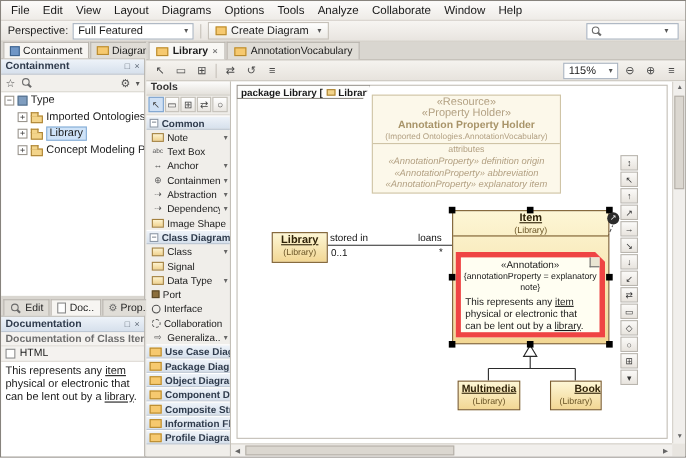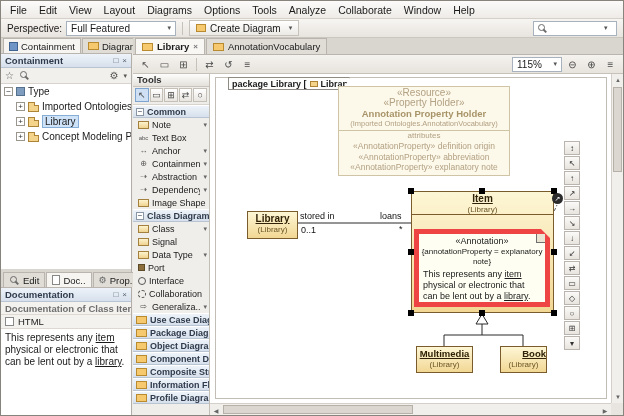--- a/index.html
+++ b/index.html
@@ -66,29 +66,29 @@
   .pic{flex:none;width:11px;height:9px;display:flex;align-items:center;justify-content:center;font-size:8px;color:#555;overflow:hidden;}
   .pic.box{background:linear-gradient(#fdf3cf,#f0d28e);border:1px solid #a3803d;height:8px;}
   .pic.circ{border:1px solid #555;border-radius:50%;width:8px;height:8px;}
   .pic.dark{background:#8c6f3c;width:7px;height:7px;border:1px solid #5d4a26;}
   .pic.abc{font-size:6px;letter-spacing:0;}
   .dgt{width:11px;height:8px;background:#f6c96f;border:1px solid #b98a2e;flex:none;}
   
   .canvas{position:absolute;left:77px;top:36px;right:0;bottom:0;background:#fff;overflow:hidden;}
   .wires{position:absolute;left:0;top:0;z-index:1;}
   .frame{position:absolute;left:5px;top:3px;width:392px;height:322px;border:1px solid #c2beb6;}
-  .pkg-tab{position:absolute;left:18px;top:3px;width:122px;height:13px;background:#fdfdfc;border:1px solid #8f8b84;display:flex;align-items:center;gap:3px;padding:0 3px;font-size:9px;font-weight:bold;clip-path:polygon(0 0,100% 0,calc(100% - 7px) 100%,0 100%);z-index:2;white-space:nowrap;}
+  .pkg-tab{position:absolute;left:5px;top:3px;width:122px;height:13px;background:#fdfdfc;border:1px solid #8f8b84;display:flex;align-items:center;gap:3px;padding:0 3px;font-size:9px;font-weight:bold;clip-path:polygon(0 0,100% 0,calc(100% - 7px) 100%,0 100%);z-index:2;white-space:nowrap;}
   .mini-pkg{width:8px;height:6px;background:#f3d48a;border:1px solid #ad8435;flex:none;}
   .holder{position:absolute;left:128px;top:12px;width:172px;height:90px;background:#fcf8ea;border:1px solid #cfc4a6;color:#b3a183;text-align:center;z-index:2;padding-top:1px;}
   .h-st{font-size:10px;line-height:10px;}
   .h-name{font-size:9.5px;font-weight:bold;line-height:11px;color:#a89469;}
   .h-owner{font-size:7.5px;line-height:9px;}
   .h-sep{border-top:1px solid #cfc4a6;margin-top:2px;}
   .h-comp{font-size:8px;line-height:10px;}
-  .h-attr{font-size:8.5px;line-height:10.5px;}
+  .h-attr{font-size:8.5px;line-height:10.5px;font-style:italic;}
   .cls{position:absolute;border:1px solid #7a5b2b;background:linear-gradient(#fdf6d5,#f2d794);text-align:center;z-index:2;padding-top:1px;}
   .cls-name{font-size:10px;font-weight:bold;text-decoration:underline;color:#2f2208;line-height:12px;}
   .cls-owner{font-size:8px;color:#6b5526;line-height:9px;}
   .item{position:absolute;left:201px;top:117px;width:143px;height:122px;border:1px solid #7a5b2b;background:linear-gradient(#fdf6d5,#f2d794);z-index:2;}
   .item-title{height:23px;border-bottom:1px solid #7a5b2b;text-align:center;padding-top:1px;}
   .note{position:absolute;left:204px;top:155px;width:136px;height:78px;background:#fffef2;border:5px solid #ef4444;z-index:3;clip-path:polygon(0 0,calc(100% - 9px) 0,100% 9px,100% 100%,0 100%);text-align:center;padding-top:2px;}
   .fold{position:absolute;right:0;top:0;width:9px;height:9px;background:#e9e5d2;border-left:1px solid #6f6f6f;border-bottom:1px solid #6f6f6f;}
   .n-st{font-size:9px;line-height:11px;}
   .n-tag{font-size:8px;line-height:10px;}
   .n-body{font-size:9px;line-height:11px;text-align:left;padding:2px 4px 0 4px;}
@@ -382,21 +382,21 @@
 
       <div class="holder">
         <div class="h-st">«Resource»</div>
         <div class="h-st">«Property Holder»</div>
         <div class="h-name">Annotation Property Holder</div>
         <div class="h-owner">(Imported Ontologies.AnnotationVocabulary)</div>
         <div class="h-sep"></div>
         <div class="h-comp">attributes</div>
         <div class="h-attr">«AnnotationProperty» definition origin</div>
         <div class="h-attr">«AnnotationProperty» abbreviation</div>
-        <div class="h-attr">«AnnotationProperty» explanatory note</div>
+        <div class="h-attr">«AnnotationProperty» explanatory item</div>
       </div>
 
       <div class="cls" style="left:37px;top:137px;width:51px;height:28px;">
         <div class="cls-name">Library</div>
         <div class="cls-owner">(Library)</div>
       </div>
 
       <span class="lbl" style="left:90px;top:137px;">stored in</span>
       <span class="lbl" style="left:91px;top:151px;">0..1</span>
       <span class="lbl" style="left:170px;top:137px;">loans</span>

